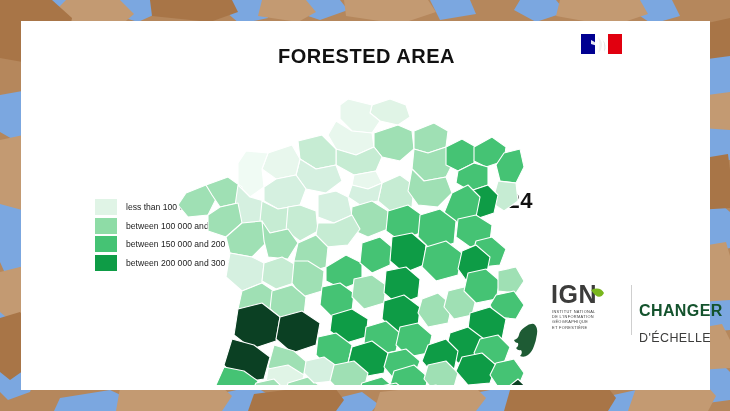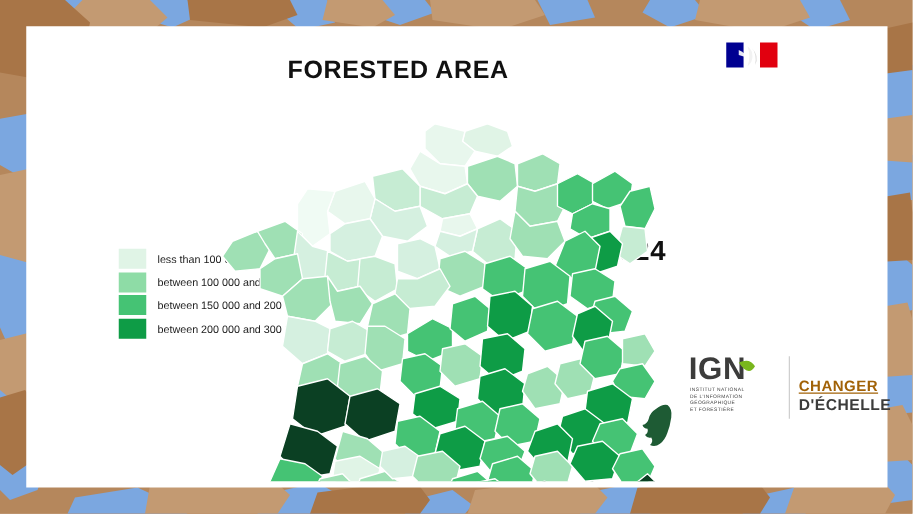--- a/index.html
+++ b/index.html
@@ -9,42 +9,42 @@
     background:#b5875c;
     position:relative;
   }
   #bg-pattern{position:absolute;inset:0;width:730px;height:411px;}
   #card{
     position:absolute;left:21px;top:21px;width:689px;height:369px;
     background:#ffffff;
   }
   #map-title{
     position:absolute;left:0;top:24px;width:595px;text-align:center;
-    font-size:20px;font-weight:bold;letter-spacing:.5px;color:#111111;
+    font-size:20px;font-weight:bold;letter-spacing:.5px;color:#111111;padding-left:48px;
   }
   #flag-logo{position:absolute;left:546px;top:5px;width:68px;height:34px;}
   #year-label{
     position:absolute;left:461px;top:167px;
     font-size:22px;font-weight:bold;color:#111111;letter-spacing:.5px;
   }
   #legend{position:absolute;left:74px;top:177px;}
   .legend-row{display:flex;align-items:center;height:18.5px;}
   .legend-swatch{width:22px;height:16px;flex:0 0 22px;}
   .legend-label{margin-left:9px;font-size:8.6px;color:#1c1c1c;white-space:nowrap;}
   #france-map{position:absolute;left:155px;top:44px;width:350px;height:320px;}
   #ign-block{position:absolute;left:530px;top:261px;width:160px;height:68px;}
   #ign-wordmark{position:absolute;left:0;top:0;width:88px;height:26px;}
   #ign-tagline{
     position:absolute;left:1px;top:27px;width:70px;
     font-size:3.9px;line-height:5.2px;color:#3d3d3d;letter-spacing:.35px;
   }
   .ign-divider{position:absolute;left:80px;top:3px;width:1px;height:50px;background:#cfcfcf;}
   #changer-echelle{position:absolute;left:88px;top:20px;}
-  #ce-line1{font-size:12px;font-weight:bold;color:#a16207;letter-spacing:.4px;text-decoration:underline;}
-  #ce-line2{font-size:12.5px;font-weight:bold;color:#3c3c3b;letter-spacing:.4px;margin-top:1px;}
+  #ce-line1{font-size:16px;font-weight:bold;color:#14532d;letter-spacing:.4px;}
+  #ce-line2{font-size:12.5px;font-weight:normal;color:#3c3c3b;letter-spacing:.4px;margin-top:11px;}
   #corsica-logo{position:absolute;left:491px;top:299px;width:36px;height:50px;}
 </style>
 </head>
 <body>
 
 <svg id="bg-pattern" viewBox="0 0 730 411" preserveAspectRatio="none">
   <rect x="0" y="0" width="730" height="411" fill="#b5875c"></rect>
 
   <path d="M0,95 L28,90 L46,105 L40,130 L14,140 L0,132 Z" fill="#7ba7e0"></path>
   <path d="M0,185 L20,175 L34,190 L30,225 L42,240 L30,270 L8,280 L0,262 Z" fill="#7ba7e0"></path>

